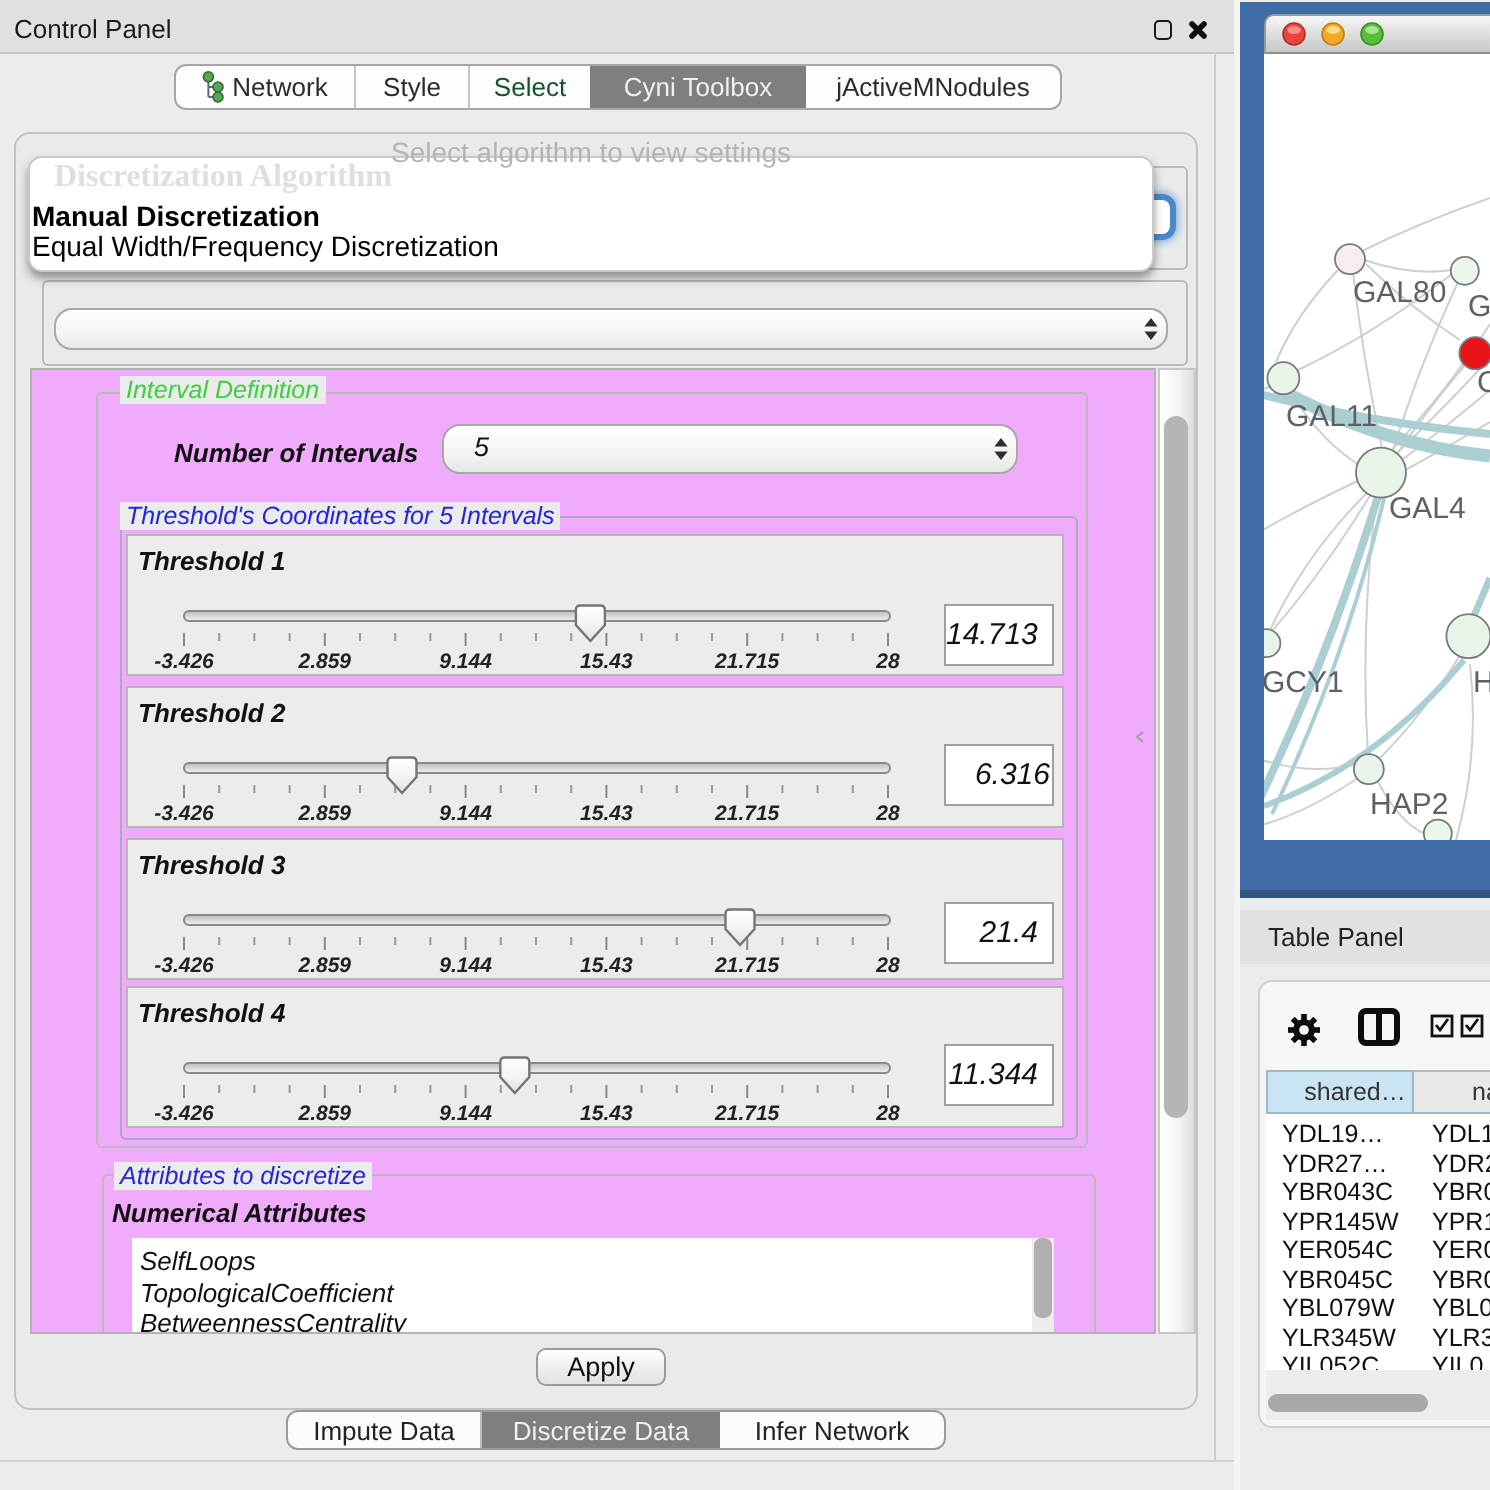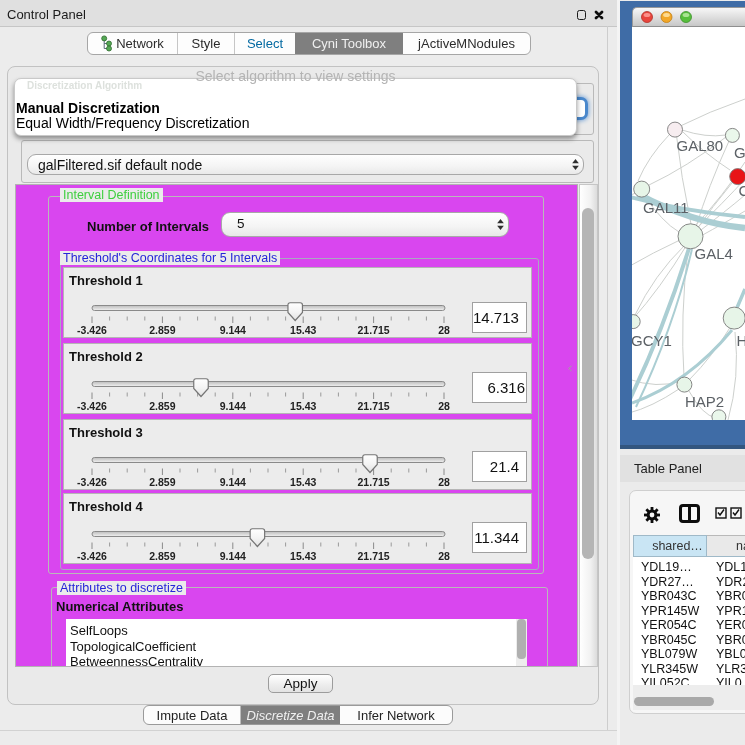--- a/index.html
+++ b/index.html
@@ -25,43 +25,42 @@
 
   <div class="abs" style="left:87px;top:32px;height:23px;display:flex;border:1px solid #a6a6a6;border-radius:6px;background:#fdfdfd;overflow:hidden;box-sizing:border-box;">
     <div style="width:89px;display:flex;align-items:center;justify-content:center;font-size:13px;color:#2c2c2c;border-right:1px solid #c6c6c6;">
       <svg width="11" height="17" viewBox="0 0 11 17" style="margin-right:4px;">
           <path d="M3.2,4 L3.2,13.5 M3.2,8.5 L8,8.5 M3.2,13.5 L8,13.5" stroke="#5c6b7a" stroke-width="1" fill="none"></path>
           <circle cx="3.2" cy="3.4" r="2.5" fill="#55a855" stroke="#2e6b2e" stroke-width="0.8"></circle>
           <circle cx="8" cy="8.5" r="2.5" fill="#55a855" stroke="#2e6b2e" stroke-width="0.8"></circle>
           <circle cx="8" cy="13.5" r="2.5" fill="#55a855" stroke="#2e6b2e" stroke-width="0.8"></circle>
         </svg>Network</div>
     <div style="width:56px;display:flex;align-items:center;justify-content:center;font-size:13px;color:#2c2c2c;border-right:1px solid #c6c6c6;">Style</div>
-    <div style="width:60px;display:flex;align-items:center;justify-content:center;font-size:13px;color:#0369a1;">Select</div>
+    <div style="width:60px;display:flex;align-items:center;justify-content:center;font-size:13px;color:#14532d;">Select</div>
     <div style="width:108px;display:flex;align-items:center;justify-content:center;font-size:13px;color:#f0f0f0;background:#7f7f7f;">Cyni Toolbox</div>
     <div style="width:127px;display:flex;align-items:center;justify-content:center;font-size:13px;color:#2c2c2c;">jActiveMNodules</div>
   </div>
 
   <div class="abs" style="left:7px;top:66px;width:592px;height:639px;background:#eaeaea;border:1px solid #c2c2c2;border-radius:8px;box-sizing:border-box;"></div>
   <div class="abs" style="left:607px;top:26px;width:1px;height:705px;background:#cdcdcd;"></div>
 
   <div class="grpbox" style="left:21px;top:83px;width:571px;height:50px;"></div>
 
   <div class="abs" style="left:540px;top:97px;width:48px;height:23px;background:#fff;border:3px solid #4a88cc;border-radius:7px;box-shadow:0 0 4px 1px #82abda;box-sizing:border-box;"></div>
 
   <div class="grpbox" style="left:21px;top:140px;width:571px;height:41px;"></div>
   <div class="grptitle" style="left:22px;top:116px;background:#4d7c0f;color:#111;font-size:13px;">Table Data</div>
 
   <div class="abs" style="left:27px;top:154px;width:557px;height:21px;background:linear-gradient(#ffffff,#f4f4f4 60%,#e9e9e9);border:1px solid #a8a8a8;border-radius:9px;box-sizing:border-box;"></div>
-  <div class="abs" style="left:38px;top:157px;font-size:14px;color:#111;">galFiltered.sif default node</div>
   <svg class="abs" style="left:572px;top:159px;" width="7" height="11" viewBox="0 0 7 11">
     <path d="M3.5,0 L6.8,4.3 L0.2,4.3 Z" fill="#2f2f2f"></path>
       <path d="M3.5,11 L6.8,6.7 L0.2,6.7 Z" fill="#2f2f2f"></path>
   </svg>
 
-  <div class="abs" style="left:15px;top:184px;width:563px;height:483px;background:#d946ef;border:1px solid #b3b3b3;box-sizing:border-box;overflow:hidden;" id="viewport">
+  <div class="abs" style="left:15px;top:184px;width:563px;height:483px;background:#f0abfc;border:1px solid #b3b3b3;box-sizing:border-box;overflow:hidden;font-style:italic;" id="viewport">
 
     <div class="grpbox" style="left:32px;top:11px;width:494px;height:376px;"></div>
     <div class="grptitle" style="left:44px;top:3px;color:#3ecf3e;">Interval Definition</div>
 
     <div class="abs" style="left:71px;top:34px;font-size:13px;font-weight:bold;color:#111;">Number of Intervals</div>
     <div class="abs" style="left:205px;top:27px;width:288px;height:25px;background:linear-gradient(#ffffff,#f4f4f4 60%,#e7e7e7);border:1px solid #a8a8a8;border-radius:9px;box-sizing:border-box;"></div>
     <div class="abs" style="left:221px;top:31px;font-size:13.5px;color:#111;">5</div>
     <svg class="abs" style="left:481px;top:34px;" width="7" height="11" viewBox="0 0 7 11">
       <path d="M3.5,0 L6.8,4.3 L0.2,4.3 Z" fill="#2f2f2f"></path>
         <path d="M3.5,11 L6.8,6.7 L0.2,6.7 Z" fill="#2f2f2f"></path>
@@ -282,30 +281,30 @@
       <div style="position:absolute;left:4px;top:4px;font-size:13px;color:#111;line-height:15.7px;">SelfLoops<br>TopologicalCoefficient<br>BetweennessCentrality</div>
     </div>
     <div class="abs" style="left:500px;top:434px;width:11px;height:48px;background:#ededed;"></div>
     <div class="abs" style="left:501px;top:434px;width:9px;height:40px;background:#b0b0b0;border-radius:4px;"></div>
   </div>
 
   <div class="abs" style="left:579px;top:184px;width:19px;height:483px;background:linear-gradient(90deg,#ffffff,#f2f2f2 60%,#dcdcdc);border:1px solid #c6c6c6;box-sizing:border-box;"></div>
   <div class="abs" style="left:582px;top:208px;width:12px;height:351px;background:#b5b5b5;border-radius:6px;"></div>
 
   <div class="abs" style="left:14px;top:78px;width:563px;height:58px;background:#ffffff;border:1px solid #c9c9c9;border-radius:7px;box-shadow:0 3px 5px rgba(0,0,0,0.4);box-sizing:border-box;"></div>
-  <div class="abs" style="left:27px;top:80px;font-size:10px;color:#dde1dd;font-weight:bold;">Discretization Algorithm</div>
+  <div class="abs" style="left:27px;top:80px;font-size:16px;color:#dde1dd;font-weight:bold;font-family:Liberation Serif, serif;">Discretization Algorithm</div>
   <div class="abs" style="left:14px;top:68px;width:563px;text-align:center;font-size:14px;color:#b4b4b4;">Select algorithm to view settings</div>
   <div class="abs" style="left:16px;top:115px;font-size:14px;color:#000;">Equal Width/Frequency Discretization</div>
   <div class="abs" style="left:16px;top:100px;font-size:14px;font-weight:bold;color:#000;">Manual Discretization</div>
 
   <div class="abs" style="left:268px;top:674px;width:65px;height:19px;background:linear-gradient(#ffffff,#eeeeee 55%,#e2e2e2);border:1px solid #9c9c9c;border-radius:5px;box-sizing:border-box;text-align:center;font-size:13.5px;color:#111;line-height:17px;">Apply</div>
 
   <div class="abs" style="left:143px;top:705px;height:20px;display:flex;border:1px solid #9a9a9a;border-radius:6px;background:#fcfcfc;overflow:hidden;box-sizing:border-box;">
     <div style="width:96px;display:flex;align-items:center;justify-content:center;font-size:13px;color:#222;border-right:1px solid #bdbdbd;">Impute Data</div>
-    <div style="width:99px;display:flex;align-items:center;justify-content:center;font-size:13px;color:#f0f0f0;background:#7f7f7f;font-style:italic;">Discretize Data</div>
+    <div style="width:119px;display:flex;align-items:center;justify-content:center;font-size:13px;color:#f0f0f0;background:#7f7f7f;">Discretize Data</div>
     <div style="width:112px;display:flex;align-items:center;justify-content:center;font-size:13px;color:#222;">Infer Network</div>
   </div>
   <div class="abs" style="left:0;top:730px;width:617px;height:1px;background:#d2d2d2;"></div>
 
   <svg class="abs" style="left:567px;top:365px;" width="6" height="7" viewBox="0 0 6 7">
       <path d="M4.5,1 L1.5,3.5 L4.5,6" fill="none" stroke="#a0a0a0" stroke-width="1"></path>
     </svg>
 
   <div class="abs" style="left:617px;top:0;width:3px;height:745px;background:#f4f4f4;"></div>
 

